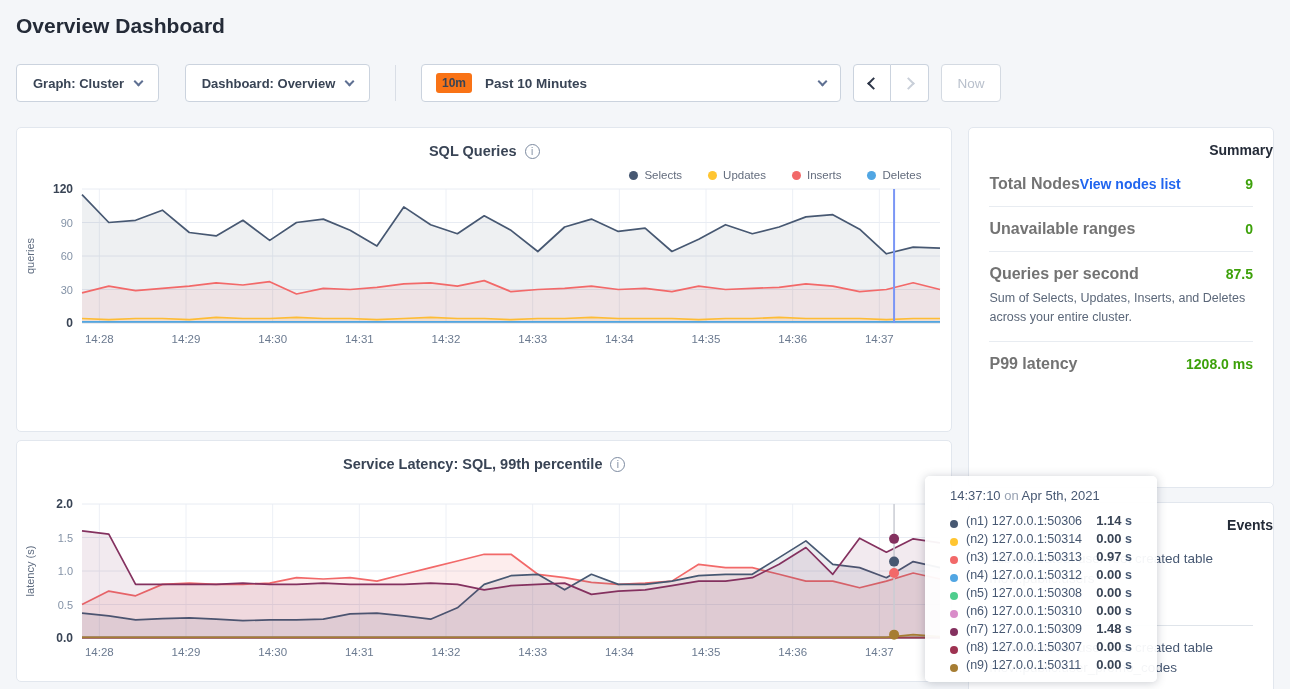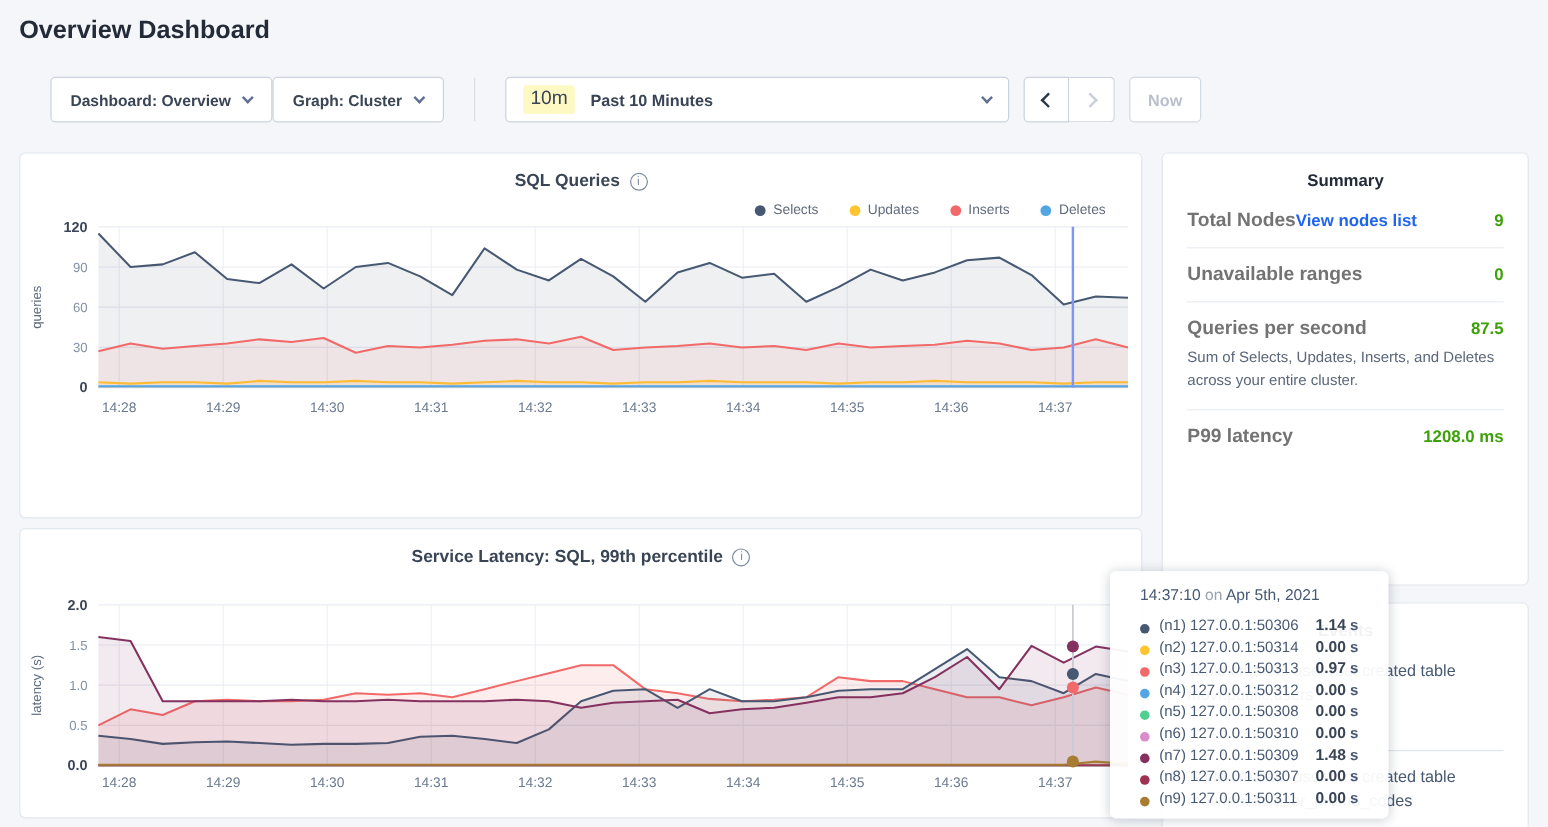--- a/index.html
+++ b/index.html
@@ -8,49 +8,49 @@
        font-family:"Liberation Sans","DejaVu Sans",sans-serif;color:#394455;position:relative}
   h1{margin:0;padding:14px 0 0 16px;font-size:21px;font-weight:600;color:#242b38}
   
   .toolbar{display:flex;align-items:center;margin:26px 16px 0;height:38px}
   .dd{height:38px;background:#fff;border:1px solid #cbd3de;border-radius:4px;display:flex;
       align-items:center;justify-content:center;gap:11px;font-weight:700;font-size:13px;color:#394455;cursor:pointer}
   .dd1{width:143px}.dd2{width:185px;margin-left:26px}
   .vdiv{width:1px;height:36px;background:#d9dee6;margin:0 25px}
   .timesel{width:420px;height:38px;background:#fff;border:1px solid #cbd3de;border-radius:4px;
       display:flex;align-items:center;padding:0 14px;gap:13px;cursor:pointer}
-  .badge{background:#fef9c3;border-radius:3px;font-size:16px;font-weight:400;padding:3px 6px;color:#394455}
+  .badge{background:#f97316;border-radius:3px;font-size:12px;font-weight:700;padding:3px 6px;color:#394455}
   .tlabel{font-weight:700;font-size:13.5px;color:#394455}
   .timesel .chev{margin-left:auto}
   .arrows{display:flex;margin-left:12px}
   .arrows button{width:38px;height:38px;background:#fff;border:1px solid #cbd3de;display:flex;
       align-items:center;justify-content:center;cursor:pointer;padding:0}
   .arrows button:first-child{border-radius:4px 0 0 4px}
   .arrows button:last-child{border-radius:0 4px 4px 0;border-left:none}
   .nowbtn{margin-left:12px;width:60px;height:38px;background:#fff;border:1px solid #d4dae2;border-radius:4px;
-      font-weight:700;font-size:13.5px;color:#b9c0cc;font-family:inherit}
+      font-weight:400;font-size:13.5px;color:#b9c0cc;font-family:inherit}
   .chev{display:inline-block;width:7px;height:7px;border-right:2px solid #5f7092;border-bottom:2px solid #5f7092;transform:rotate(45deg);margin-top:-3px}
   .chev.left{width:9px;height:9px;border-width:2.5px;border-color:#2c3547;transform:rotate(135deg);margin:0 -3px 0 0}
   .chev.right{width:9px;height:9px;border-width:2.5px;border-color:#2c3547;transform:rotate(-45deg);margin:0 0 0 -3px}
   .chev.dis{border-color:#c9cfd9}
   
   .main{display:flex;gap:16px;margin:25px 16px 0}
   .col-left{width:944px;display:flex;flex-direction:column;gap:8px}
   .col-right{width:308px;display:flex;flex-direction:column;gap:14px}
   .card{background:#fff;border:1px solid #e2e7ee;border-radius:5px;overflow:hidden;flex:none}
   .chart-title-row{display:flex;justify-content:center;align-items:center;gap:8px;margin-top:15px}
   .chart-title{font-size:14.5px;font-weight:700;color:#394455}
   .info{width:15px;height:15px;border:1px solid #7c8aa0;border-radius:50%;color:#7c8aa0;font-size:10px;
       display:inline-flex;align-items:center;justify-content:center;cursor:pointer;flex:none}
   .legend{display:flex;justify-content:flex-end;gap:26px;margin:8px 30px 0 0;height:16px}
   .legend-item{display:flex;align-items:center;gap:6px;font-size:11.5px;color:#636c7d;cursor:pointer}
   .ldot{width:9px;height:9px;border-radius:50%}
   svg{display:block;margin:0 auto}
   
-  .panel-title{text-align:center;font-size:14px;font-weight:700;color:#242b38;padding:14px 12px 4px}
+  .panel-title{text-align:right;font-size:14px;font-weight:700;color:#242b38;padding:14px 0 4px}
   .srow{margin:0 20px;padding:13px 0;border-top:1px solid #e8ecf1}
   .srow.first{border-top:none}
   .srow-head{display:flex;align-items:baseline}
   .slabel{font-size:16px;font-weight:700;color:#737373}
   .slink{font-size:14px;font-weight:700;color:#2065ef;cursor:pointer;text-decoration:none}
   .sval{margin-left:auto;font-size:14px;font-weight:700;color:#3da10a}
   .ssub{font-size:12.5px;color:#5b6779;line-height:1.55;margin-top:6px}
   .event-item{margin:12px 20px 0;font-size:13.5px;color:#475872;line-height:20px}
   .event-item.tall{min-height:64px}
   .ediv{height:1px;background:#dfe4ea;margin:12px 20px 0}
@@ -64,26 +64,26 @@
   .tt-label{width:146px}
   .tt-num{font-weight:700;color:#394455;font-size:13px}
   .tt-unit{color:#475872;font-weight:600}
 </style>
 </head>
 <body>
 
 <h1>Overview Dashboard</h1>
 
 <div class="toolbar">
+  <button class="dd dd1">
+    <span>Graph: Cluster</span>
+    <i class="chev"></i>
+  </button>
   <button class="dd dd2">
     <span>Dashboard: Overview</span>
-    <i class="chev"></i>
-  </button>
-  <button class="dd dd1">
-    <span>Graph: Cluster</span>
     <i class="chev"></i>
   </button>
   <div class="vdiv"></div>
   <button class="timesel">
     <span class="badge">10m</span>
     <span class="tlabel">Past 10 Minutes</span>
     <i class="chev"></i>
   </button>
   <div class="arrows">
     <button>

